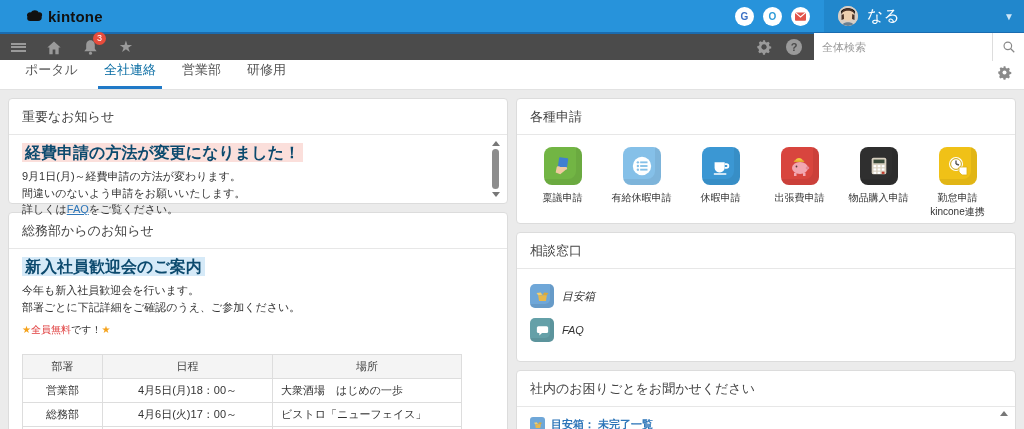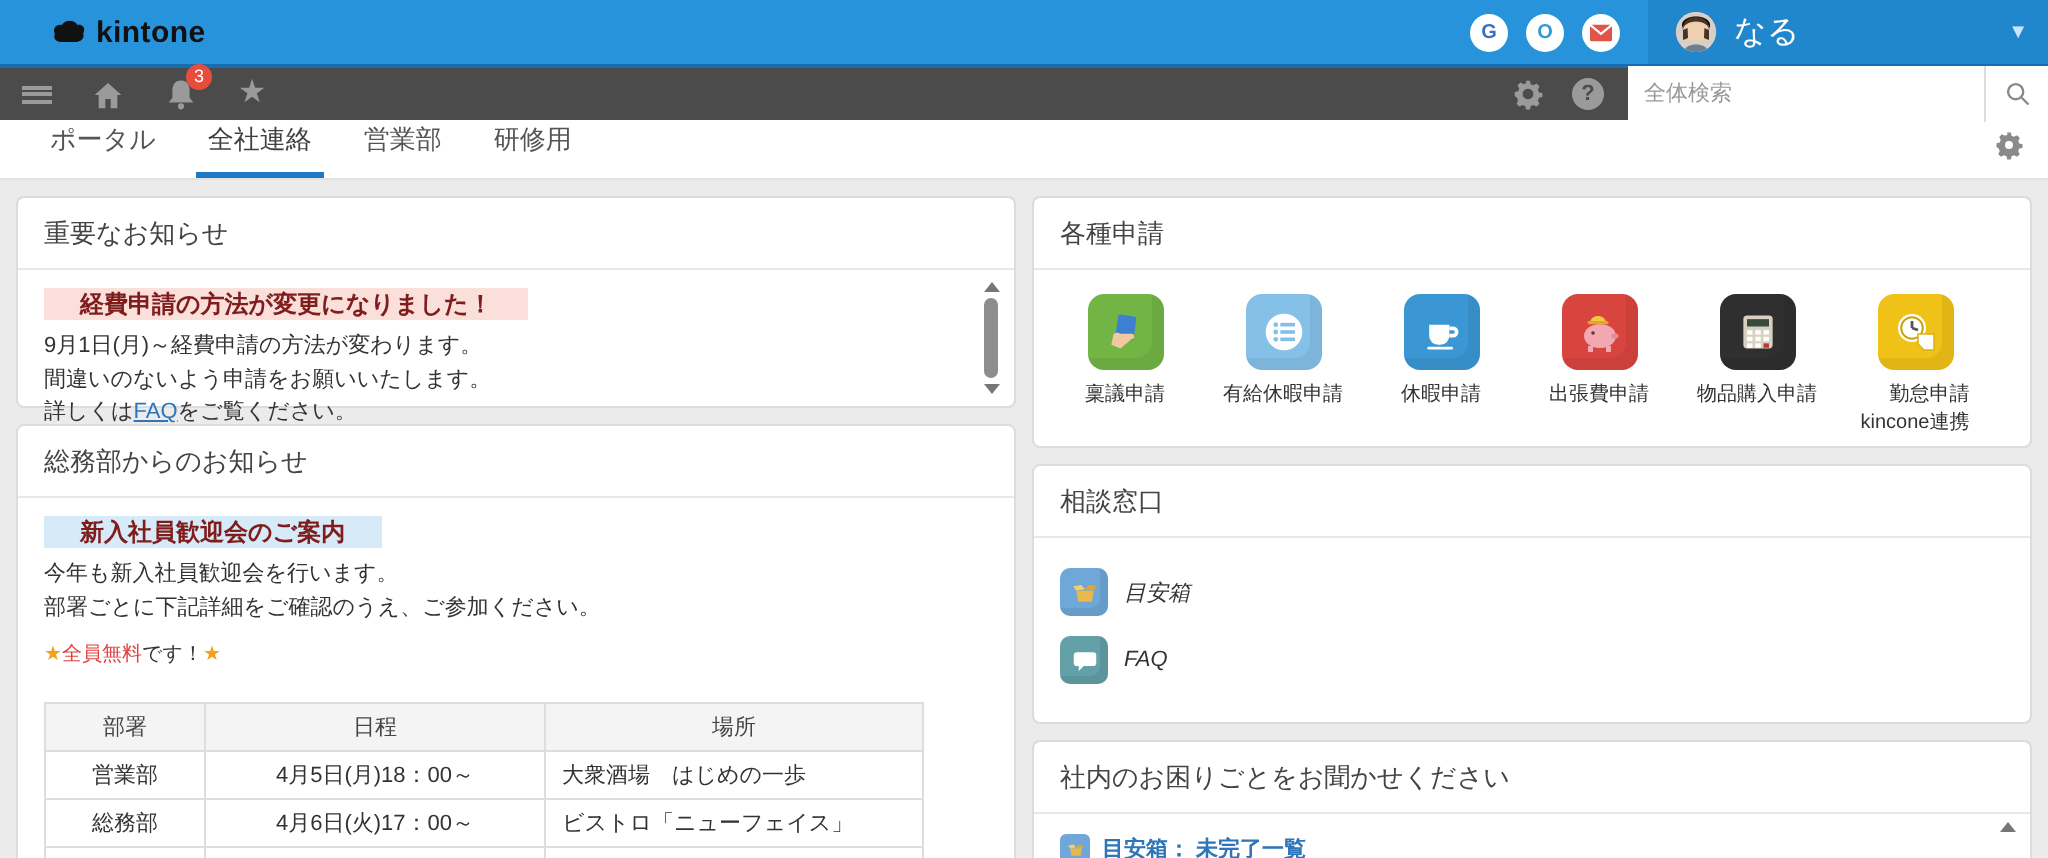--- a/index.html
+++ b/index.html
@@ -41,31 +41,31 @@
     font-family:"Liberation Sans",sans-serif; }
   .search-input::placeholder { color:#999; }
   .search-btn { width:32px; border-left:1px solid #ddd; background:#fff; display:flex;
     align-items:center; justify-content:center; cursor:pointer; }
 
   
   .tab-bar { height:30px; background:#fff; display:flex; align-items:flex-end;
     padding:0 12px; border-bottom:1px solid #e2e2e2; }
   .tab { font-size:13px; color:#555; padding:6px 6px 7px; margin:0 7px; cursor:pointer;
     border-bottom:3px solid transparent; }
-  .tab.active { color:#404040; border-bottom-color:#2079c7; }
+  .tab.active { color:#0369a1; border-bottom-color:#2079c7; }
   .tab-gear { margin-left:auto; align-self:center; cursor:pointer; }
 
   
   .main { display:flex; gap:8px; padding:8px; }
   .col { width:500px; display:flex; flex-direction:column; gap:8px; }
   .panel { background:#fff; border:1px solid #dcdcdc; border-radius:4px; }
   .panel-h { font-size:13px; color:#444; padding:9px 13px 8px; border-bottom:1px solid #e7e7e7; }
   .panel-b { padding:8px 13px 12px; position:relative; }
 
-  .headline { display:inline; font-size:12px; font-weight:bold; color:#7f1d1d; padding:1px 18px; }
+  .headline { display:inline; font-size:16px; font-weight:bold; color:#0c4a6e; padding:1px 3px; }
   .hl-pink { background:#fbdfdb; }
   .hl-blue { background:#d6eaf8; }
   .bodyline { font-size:11px; color:#333; line-height:1.5; }
   a.inline-link { color:#2e76b9; text-decoration:underline; cursor:pointer; }
 
   .free-line { font-size:10px; margin:8px 0 17px; }
   .free-star { color:#f5a21b; }
   .free-red { color:#e04040; }
 
   table.notice { border-collapse:collapse; width:440px; margin-top:2px; font-size:11px; }
@@ -80,21 +80,21 @@
   .sb-arrow { width:0; height:0; border-left:4px solid transparent; border-right:4px solid transparent; }
   .sb-up { border-bottom:5px solid #777; }
   .sb-down { border-top:5px solid #777; }
   .sb-thumb { flex:1; width:7px; margin:3px 0; background:#8d8d8d; border-radius:4px; max-height:40px; }
 
   
   .apps-row { display:flex; padding:12px 6px 4px; }
   .app-item { width:79px; display:flex; flex-direction:column; align-items:center; cursor:pointer; }
   .app-icon { width:38px; height:38px; border-radius:8px; display:flex; align-items:center;
     justify-content:center; box-shadow:inset -6px -6px 0 rgba(0,0,0,.06); }
-  .app-label { font-size:10px; color:#333; margin-top:6px; text-align:right; line-height:1.4; }
+  .app-label { font-size:10px; color:#333; margin-top:6px; text-align:center; line-height:1.4; }
   .bg-green { background:#72b544; } .bg-lblue { background:#85c0e8; } .bg-blue { background:#3b97d3; }
   .bg-red { background:#d8453e; } .bg-dark { background:#2f2f2f; } .bg-yellow { background:#f0c117; }
 
   
   .consult-item { display:flex; align-items:center; gap:8px; padding:5px 0; cursor:pointer;font-style:italic; }
   .mini-icon { width:24px; height:24px; border-radius:5px; display:flex; align-items:center;
     justify-content:center; box-shadow:inset -4px -4px 0 rgba(0,0,0,.07); }
   .bg-boxblue { background:#6fa7d8; } .bg-teal { background:#64a0a8; }
   .consult-label { font-size:11px; color:#333; }
 

